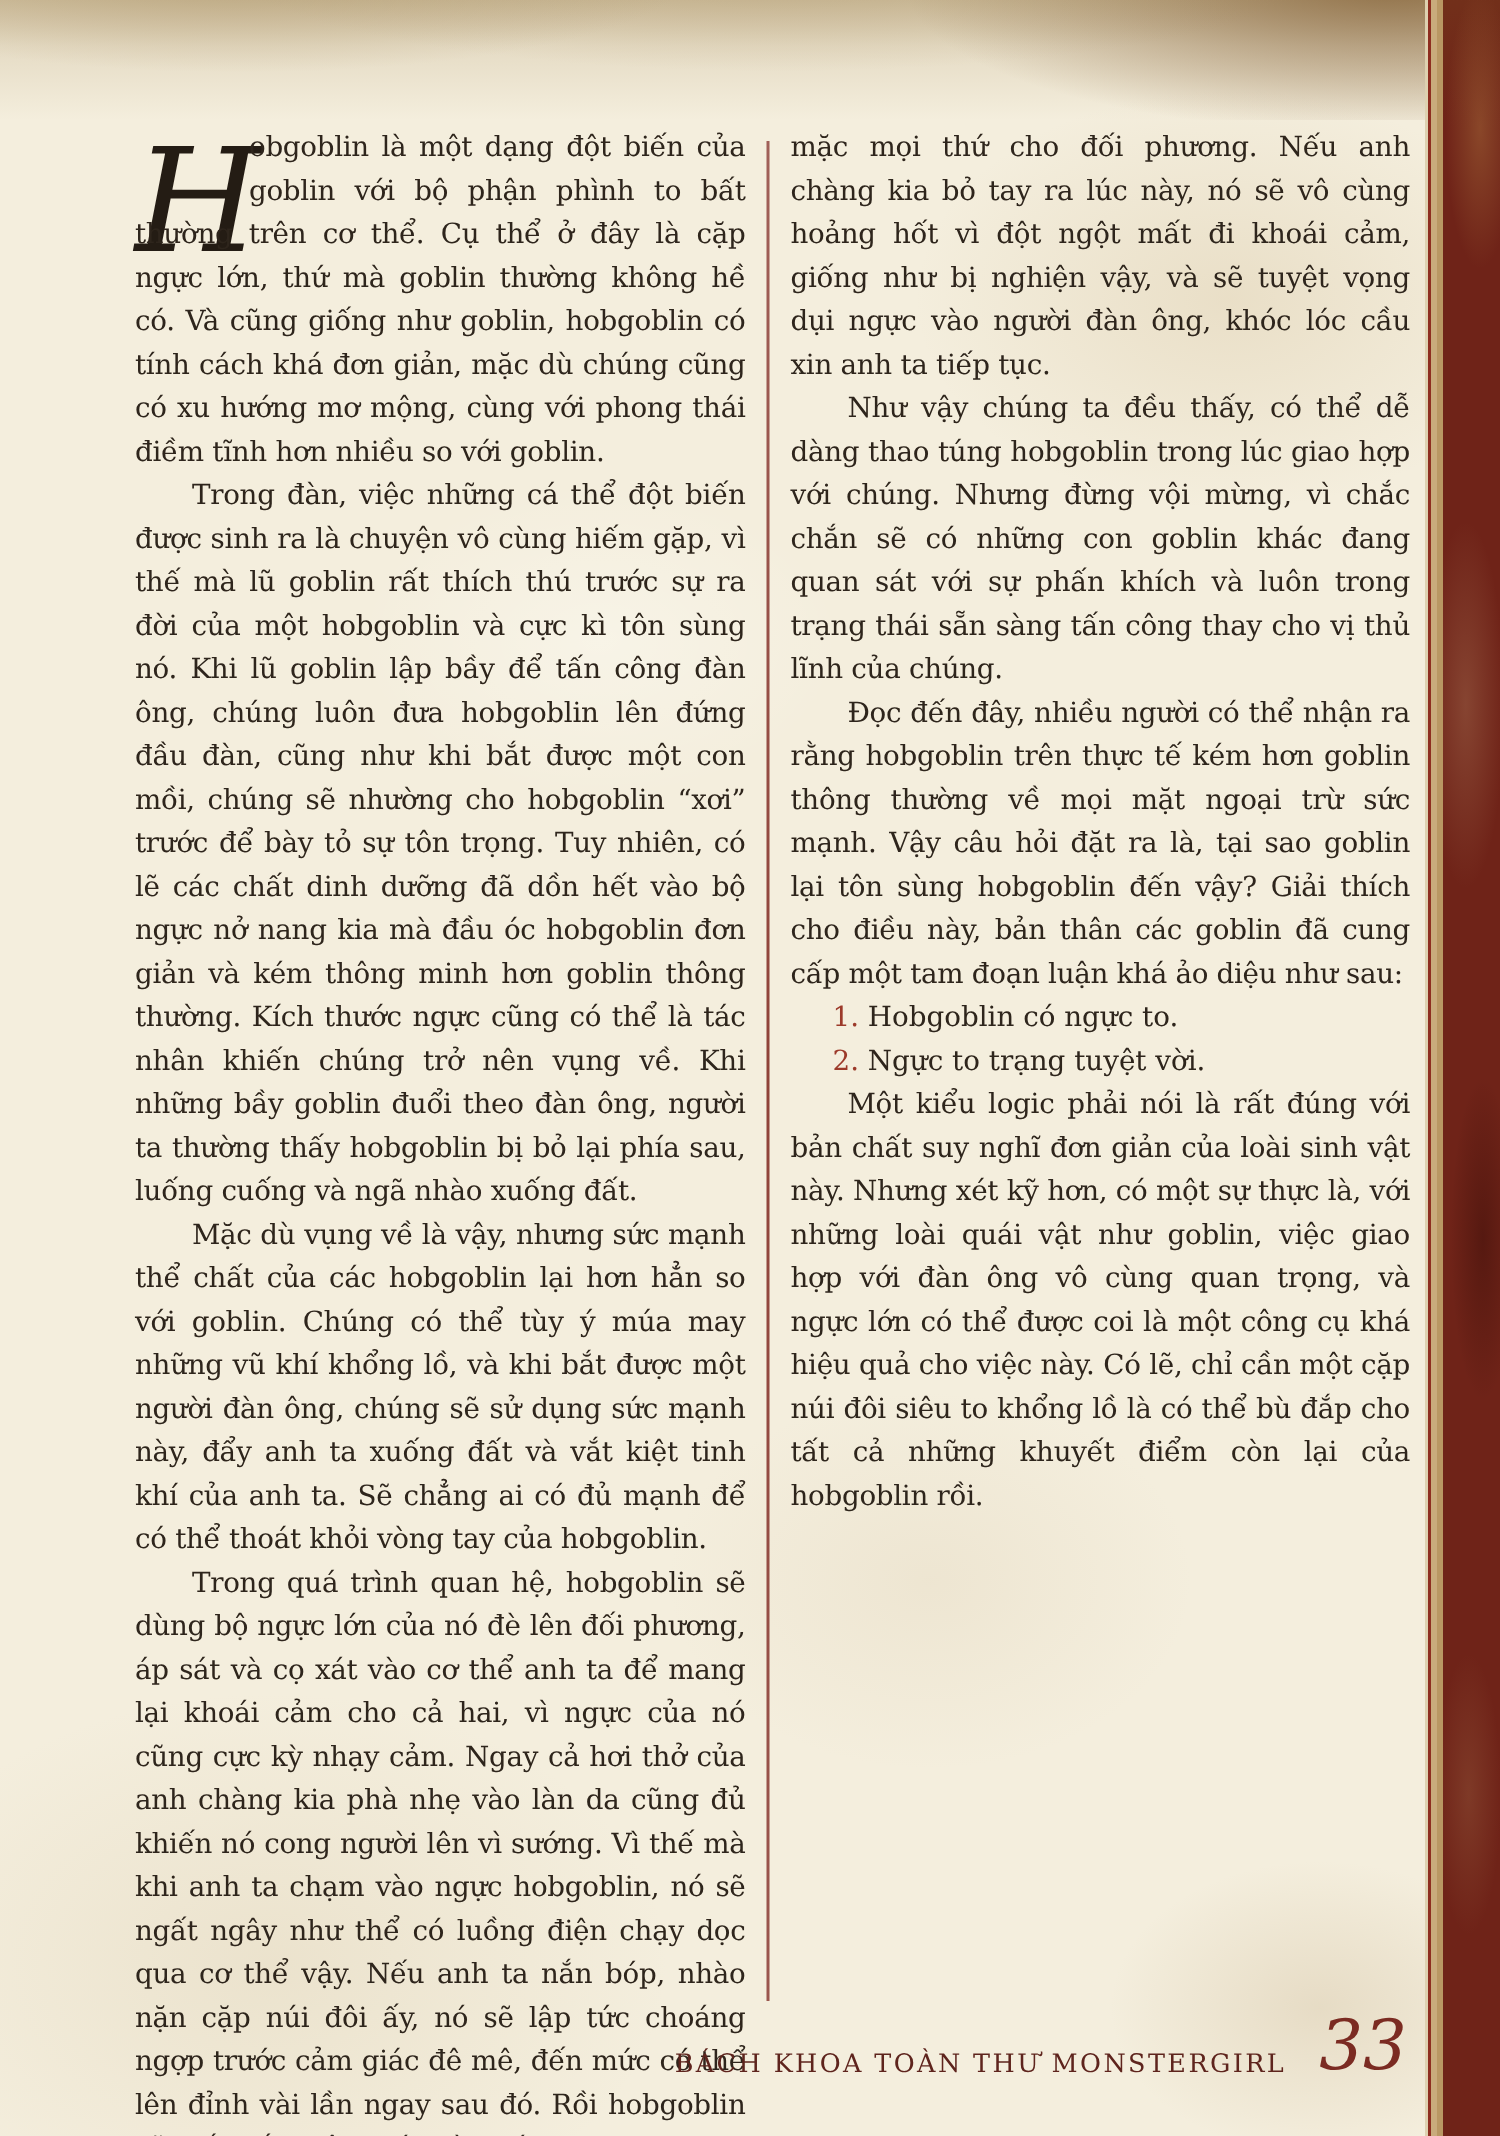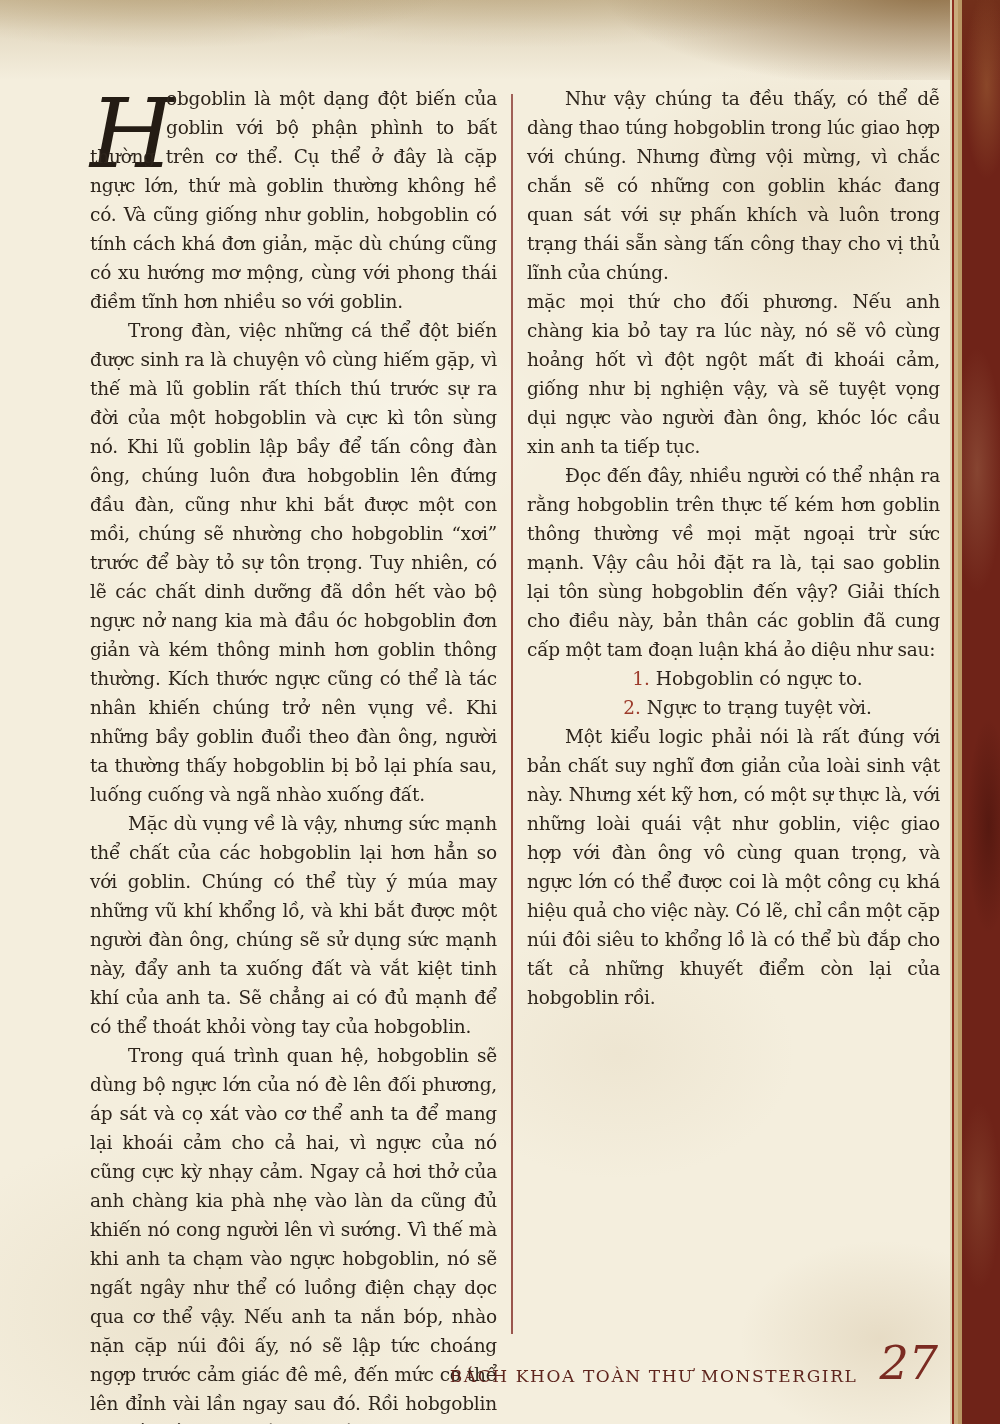--- a/index.html
+++ b/index.html
@@ -52,21 +52,21 @@
     margin:0; text-align:justify;
     font-size:18.5px; line-height:29px; letter-spacing:-0.2px;
     color:#2e251c;
   }
   .para.indent { text-indent:38px; }
   .dropcap {
     float:left; width:76px; height:58px; overflow:visible;
     font-size:96px; line-height:100px; font-style:italic;
     color:#241c14;
   }
-  .syllogism { padding-left:28px;text-align:center; }
+  .syllogism { padding-left:28px; }
   .syl-item { font-size:18.5px; line-height:29px; color:#2e251c; }
   .syl-num { color:#9c3a2a; }
   .footer {
     position:absolute; top:1340px; right:62px;
     display:flex; align-items:flex-end; gap:22px;
   }
   .footer-title {
     font-size:17px; letter-spacing:1.6px;
     color:#5e241d;
   }
@@ -92,30 +92,30 @@
     <div class="col left">
       <p class="para"><span class="dropcap">H</span><span>obgoblin là một dạng đột biến của goblin với bộ phận phình to bất thường trên cơ thể. Cụ thể ở đây là cặp ngực lớn, thứ mà goblin thường không hề có. Và cũng giống như goblin, hobgoblin có tính cách khá đơn giản, mặc dù chúng cũng có xu hướng mơ mộng, cùng với phong thái điềm tĩnh hơn nhiều so với goblin.</span></p>
       <p class="para indent">Trong đàn, việc những cá thể đột biến được sinh ra là chuyện vô cùng hiếm gặp, vì thế mà lũ goblin rất thích thú trước sự ra đời của một hobgoblin và cực kì tôn sùng nó. Khi lũ goblin lập bầy để tấn công đàn ông, chúng luôn đưa hobgoblin lên đứng đầu đàn, cũng như khi bắt được một con mồi, chúng sẽ nhường cho hobgoblin “xơi” trước để bày tỏ sự tôn trọng. Tuy nhiên, có lẽ các chất dinh dưỡng đã dồn hết vào bộ ngực nở nang kia mà đầu óc hobgoblin đơn giản và kém thông minh hơn goblin thông thường. Kích thước ngực cũng có thể là tác nhân khiến chúng trở nên vụng về. Khi những bầy goblin đuổi theo đàn ông, người ta thường thấy hobgoblin bị bỏ lại phía sau, luống cuống và ngã nhào xuống đất.</p>
       <p class="para indent">Mặc dù vụng về là vậy, nhưng sức mạnh thể chất của các hobgoblin lại hơn hẳn so với goblin. Chúng có thể tùy ý múa may những vũ khí khổng lồ, và khi bắt được một người đàn ông, chúng sẽ sử dụng sức mạnh này, đẩy anh ta xuống đất và vắt kiệt tinh khí của anh ta. Sẽ chẳng ai có đủ mạnh để có thể thoát khỏi vòng tay của hobgoblin.</p>
       <p class="para indent">Trong quá trình quan hệ, hobgoblin sẽ dùng bộ ngực lớn của nó đè lên đối phương, áp sát và cọ xát vào cơ thể anh ta để mang lại khoái cảm cho cả hai, vì ngực của nó cũng cực kỳ nhạy cảm. Ngay cả hơi thở của anh chàng kia phà nhẹ vào làn da cũng đủ khiến nó cong người lên vì sướng. Vì thế mà khi anh ta chạm vào ngực hobgoblin, nó sẽ ngất ngây như thể có luồng điện chạy dọc qua cơ thể vậy. Nếu anh ta nắn bóp, nhào nặn cặp núi đôi ấy, nó sẽ lập tức choáng ngợp trước cảm giác đê mê, đến mức có thể lên đỉnh vài lần ngay sau đó. Rồi hobgoblin sẽ mất hết nhận thức và phó</p>
     </div>
 
     <div class="divider"></div>
 
     <div class="col right">
+      <p class="para">mặc mọi thứ cho đối phương. Nếu anh chàng kia bỏ tay ra lúc này, nó sẽ vô cùng hoảng hốt vì đột ngột mất đi khoái cảm, giống như bị nghiện vậy, và sẽ tuyệt vọng dụi ngực vào người đàn ông, khóc lóc cầu xin anh ta tiếp tục.</p>
       <p class="para indent">Như vậy chúng ta đều thấy, có thể dễ dàng thao túng hobgoblin trong lúc giao hợp với chúng. Nhưng đừng vội mừng, vì chắc chắn sẽ có những con goblin khác đang quan sát với sự phấn khích và luôn trong trạng thái sẵn sàng tấn công thay cho vị thủ lĩnh của chúng.</p>
-      <p class="para">mặc mọi thứ cho đối phương. Nếu anh chàng kia bỏ tay ra lúc này, nó sẽ vô cùng hoảng hốt vì đột ngột mất đi khoái cảm, giống như bị nghiện vậy, và sẽ tuyệt vọng dụi ngực vào người đàn ông, khóc lóc cầu xin anh ta tiếp tục.</p>
       <p class="para indent">Đọc đến đây, nhiều người có thể nhận ra rằng hobgoblin trên thực tế kém hơn goblin thông thường về mọi mặt ngoại trừ sức mạnh. Vậy câu hỏi đặt ra là, tại sao goblin lại tôn sùng hobgoblin đến vậy? Giải thích cho điều này, bản thân các goblin đã cung cấp một tam đoạn luận khá ảo diệu như sau:</p>
       <div class="syllogism">
         <div class="syl-item"><span class="syl-num">1.</span> <span>Hobgoblin có ngực to.</span></div>
         <div class="syl-item"><span class="syl-num">2.</span> <span>Ngực to trạng tuyệt vời.</span></div>
       </div>
       <p class="para indent">Một kiểu logic phải nói là rất đúng với bản chất suy nghĩ đơn giản của loài sinh vật này. Nhưng xét kỹ hơn, có một sự thực là, với những loài quái vật như goblin, việc giao hợp với đàn ông vô cùng quan trọng, và ngực lớn có thể được coi là một công cụ khá hiệu quả cho việc này. Có lẽ, chỉ cần một cặp núi đôi siêu to khổng lồ là có thể bù đắp cho tất cả những khuyết điểm còn lại của hobgoblin rồi.</p>
     </div>
 
   </div>
 
   <div class="footer">
     <span class="footer-title">BÁCH KHOA TOÀN THƯ MONSTERGIRL</span>
-    <span class="page-number">27</span>
+    <span class="page-number">33</span>
   </div>
 
 </div>
 
 </body></html>

